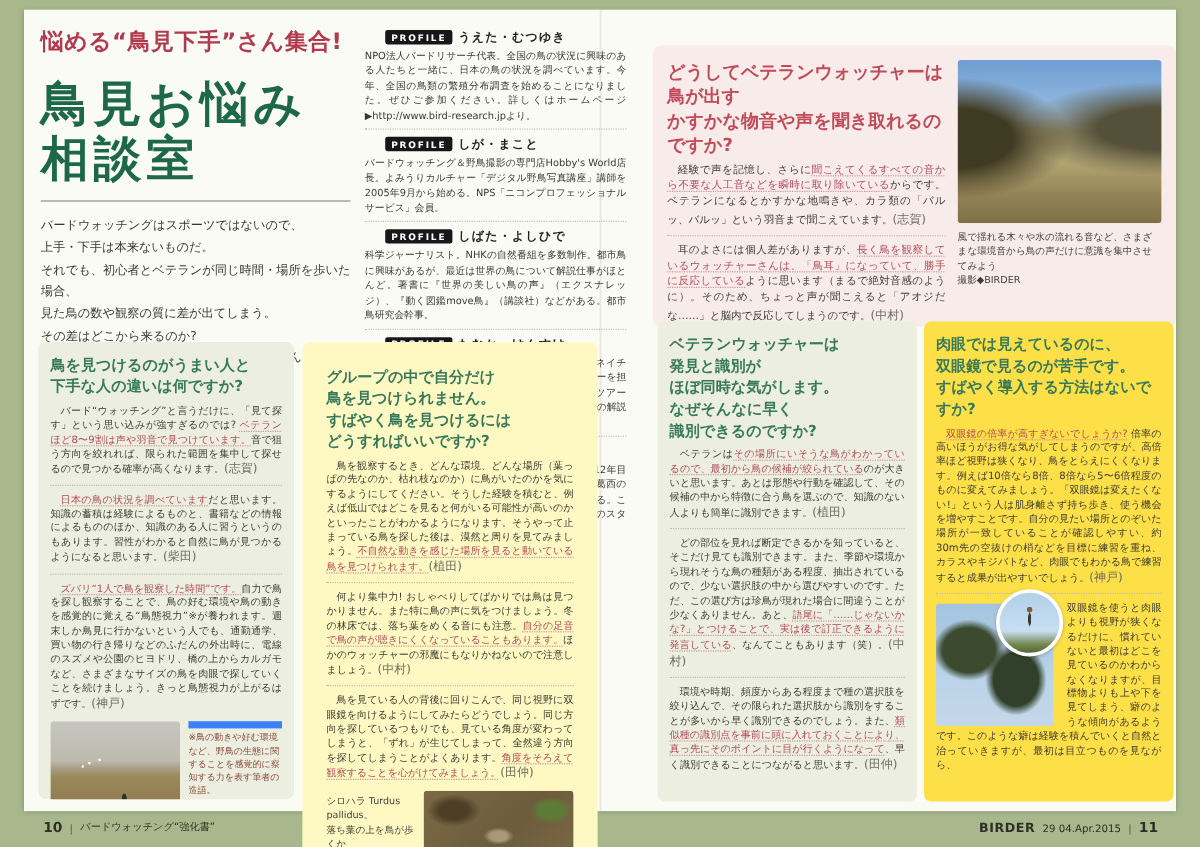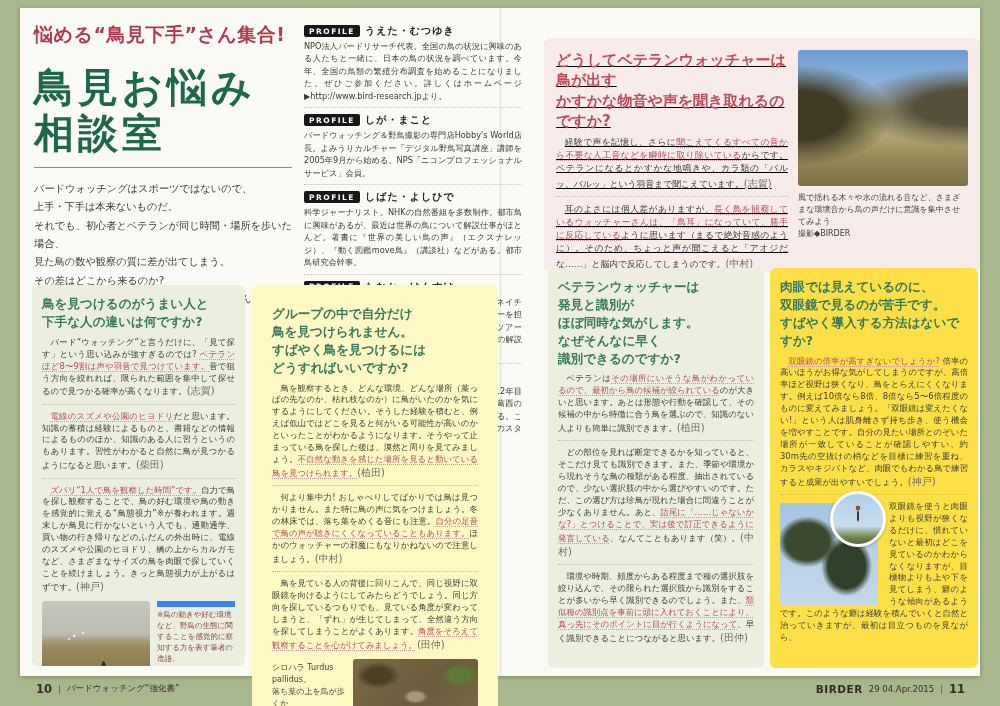--- a/index.html
+++ b/index.html
@@ -17,31 +17,31 @@
          letter-spacing:4px;white-space:pre-line;}
   .rule{margin-top:10px;border-top:1.5px solid #8f8f84;width:258px;}
   .intro{margin:12px 0 0;font-size:10.2px;line-height:1.8;color:#3a3a33;white-space:pre-line;}
   .answers{margin-top:13px;font-size:12px;font-weight:bold;color:#2d2d27;}
   .answers .l2{margin-left:40px;}
 
   
   .profiles{position:absolute;left:284px;top:16px;width:218px;}
   .profile{margin-bottom:5px;padding-bottom:5px;border-bottom:1px dotted #c6c6b6;}
   .profile:last-child{border-bottom:none;}
-  .prow{display:flex;align-items:center;gap:5px;margin-bottom:2px;}
+  .prow{display:flex;align-items:center;gap:5px;margin-bottom:2px;margin-left:17px;}
   .plabel{background:#17171a;color:#fff;font-size:7.5px;font-weight:bold;letter-spacing:1.5px;
           padding:1.5px 5px;border-radius:2px;flex:none;}
   .pname{font-size:10px;font-weight:bold;color:#24241f;letter-spacing:1px;}
   .ptext{margin:0;font-size:8.2px;line-height:1.52;color:#3a3a33;text-align:justify;}
 
   
   .qbox{position:absolute;border-radius:6px;box-sizing:border-box;overflow:hidden;}
   .pinkbox{left:524px;top:30px;width:436px;height:234px;background:#f8ecea;padding:12px;
            display:flex;gap:10px;}
-  .pk-left{width:232px;flex:none;text-decoration:underline;}
+  .pk-left{width:232px;flex:none;}
   .pk-right{flex:1;display:flex;flex-direction:column;}
   .qhead-red{margin:0 0 5px;font-size:15px;line-height:1.35;font-weight:bold;color:#c14b58;white-space:pre-line;}
   .qhead{margin:0 0 6px;font-size:12.6px;line-height:1.42;font-weight:bold;color:#37795a;white-space:pre-line;}
 
   .box-a{left:12px;top:277px;width:213px;height:381px;background:#ecefdf;padding:10px;}
   .box-b{left:232px;top:277px;width:246px;height:447px;background:#fef9c3;padding:20px;}
   .box-c{left:528px;top:260px;width:216px;height:400px;background:#ecefdf;padding:10px;}
   .box-d{left:750px;top:260px;width:208px;height:400px;background:#fde047;padding:10px;}
 
   .para{margin:0;font-size:8.4px;line-height:1.42;color:#3b3b33;text-align:justify;text-indent:1em;}
@@ -86,21 +86,21 @@
     radial-gradient(34px 40px at 68% 62%, #31402a 0 55%, rgba(0,0,0,0) 75%),
     radial-gradient(24px 20px at 80% 30%, #42523a 0 50%, rgba(0,0,0,0) 72%),
     linear-gradient(180deg,#a3c4e0 0%,#b9d3e8 60%,#c4d8e8 100%);}
   .photo-circle{position:absolute;right:-4px;top:-12px;width:56px;height:56px;border-radius:50%;
     border:3px solid #fff;box-shadow:0 1px 3px rgba(0,0,0,.25);box-sizing:border-box;background:
     radial-gradient(3.5px 3.5px at 50% 28%, #8a5a32 0 60%, rgba(0,0,0,0) 75%),
     radial-gradient(2px 9px at 50% 44%, #3a3a30 0 50%, rgba(0,0,0,0) 72%),
     linear-gradient(180deg,#b2d0ea 0%,#c8ddf0 64%,#74884e 86%,#55663c 100%);}
 
   
-  .footer{position:absolute;display:flex;align-items:center;gap:6px;color:#2e2e24;}
+  .footer{position:absolute;display:flex;align-items:flex-end;gap:6px;color:#2e2e24;}
   .footer-l{left:36px;top:682px;}
   .footer-r{right:35px;top:682px;}
   .fp{font-size:11.5px;font-weight:bold;}
   .fb{font-size:10.5px;font-weight:bold;letter-spacing:.5px;}
   .ft{font-size:8.5px;}
   .fd{font-size:8.5px;color:#55554a;}
 </style>
 </head>
 <body>
 
@@ -175,21 +175,21 @@
         <div class="photo photo-grass"></div>
         <p class="caption">風で揺れる木々や水の流れる音など、さまざまな環境音から鳥の声だけに意識を集中させてみよう
 撮影◆BIRDER</p>
       </div>
     </section>
 
     <section class="qbox box-a">
       <h2 class="qhead">鳥を見つけるのがうまい人と
 下手な人の違いは何ですか?</h2>
       <p class="para"><span>バード“ウォッチング”と言うだけに、「見て探す」という思い込みが強すぎるのでは? </span><span class="red">ベテランほど8〜9割は声や羽音で見つけています。</span><span>音で狙う方向を絞れれば、限られた範囲を集中して探せるので見つかる確率が高くなります。</span><span class="att">(志賀)</span></p>
-      <p class="para"><span class="red">電線のスズメや公園のヒヨドリ</span><span>だと思います。知識の蓄積は経験によるものと、書籍などの情報によるもののほか、知識のある人に習うというのもあります。習性がわかると自然に鳥が見つかるようになると思います。</span><span class="att">(柴田)</span></p>
+      <p class="para"><span class="red">日本の鳥の状況を調べています</span><span>だと思います。知識の蓄積は経験によるものと、書籍などの情報によるもののほか、知識のある人に習うというのもあります。習性がわかると自然に鳥が見つかるようになると思います。</span><span class="att">(柴田)</span></p>
       <p class="para"><span class="red">ズバリ“1人で鳥を観察した時間”です。</span><span>自力で鳥を探し観察することで、鳥の好む環境や鳥の動きを感覚的に覚える“鳥態視力”※が養われます。週末しか鳥見に行かないという人でも、通勤通学、買い物の行き帰りなどのふだんの外出時に、電線のスズメや公園のヒヨドリ、橋の上からカルガモなど、さまざまなサイズの鳥を肉眼で探していくことを続けましょう。きっと鳥態視力が上がるはずです。</span><span class="att">(神戸)</span></p>
       <div class="media-row">
         <div class="photo photo-field"></div>
         <div class="side">
           <p class="footnote">※鳥の動きや好む環境など、野鳥の生態に関することを感覚的に察知する力を表す筆者の造語。</p>
           <p class="caption">1人で出かけると、鳥との出会いを独り占めできることも多い
 撮影◆神戸宇孝</p>
         </div>
       </div>
     </section>

